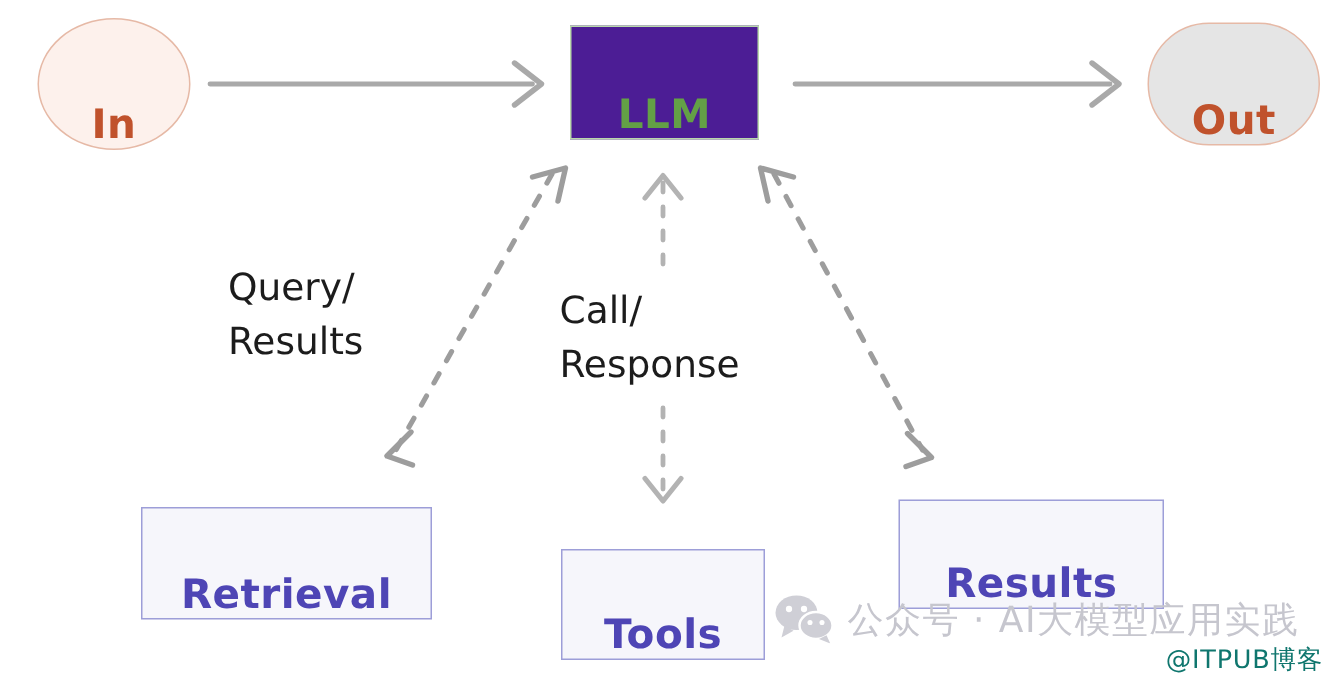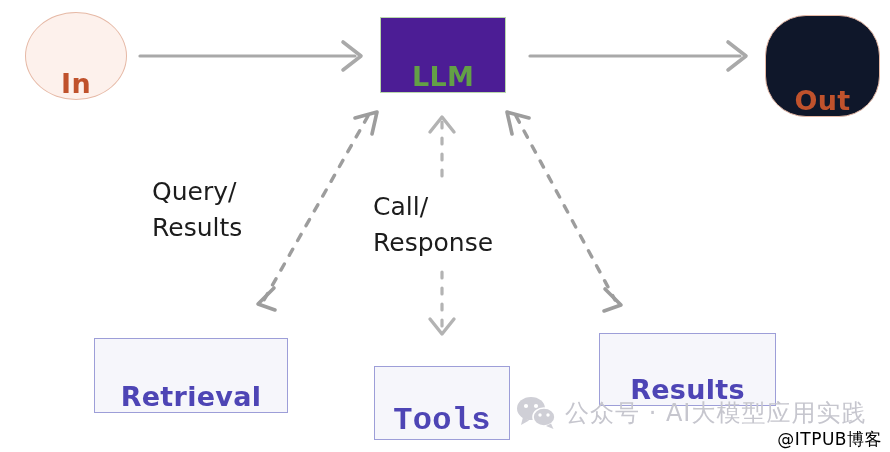--- a/index.html
+++ b/index.html
@@ -37,23 +37,23 @@
     background: #fdf1ec;
     border: 1.6px solid #e6b9a6;
     color: #c0522c;
     font-size: 27px;
   }
   
   #node-out {
     left: 765px;
     top: 15px;
     width: 115px;
-    height: 102px;
+    height: 82px;
     border-radius: 41px;
-    background: #0f172a;
+    background: #e5e5e5;
     border: 1.6px solid #e6b9a6;
     color: #c0522c;
     font-size: 27px;
   }
   
   #node-llm {
     left: 380px;
     top: 17px;
     width: 126px;
     height: 76px;
@@ -73,22 +73,21 @@
     top: 338px;
     width: 194px;
     height: 75px;
     font-size: 27px;
   }
   #node-tools {
     left: 374px;
     top: 366px;
     width: 136px;
     height: 74px;
-    font-size: 32px;
-    font-family: Liberation Mono, monospace;
+    font-size: 27px;
   }
   #node-memory {
     left: 599px;
     top: 333px;
     width: 177px;
     height: 73px;
     font-size: 27px;
   }
   
   .edge-label {
@@ -140,21 +139,21 @@
     color: #c6c6ce;
     font-size: 24px;
     font-weight: 400;
     letter-spacing: 1px;
     white-space: nowrap;
   }
   #watermark-credit {
     position: absolute;
     right: 8px;
     top: 428px;
-    color: #000000;
+    color: #0f766e;
     font-size: 17px;
     letter-spacing: 0.5px;
     white-space: nowrap;
   }
 </style>
 </head>
 <body>
 
 <div id="diagram-root">
 

